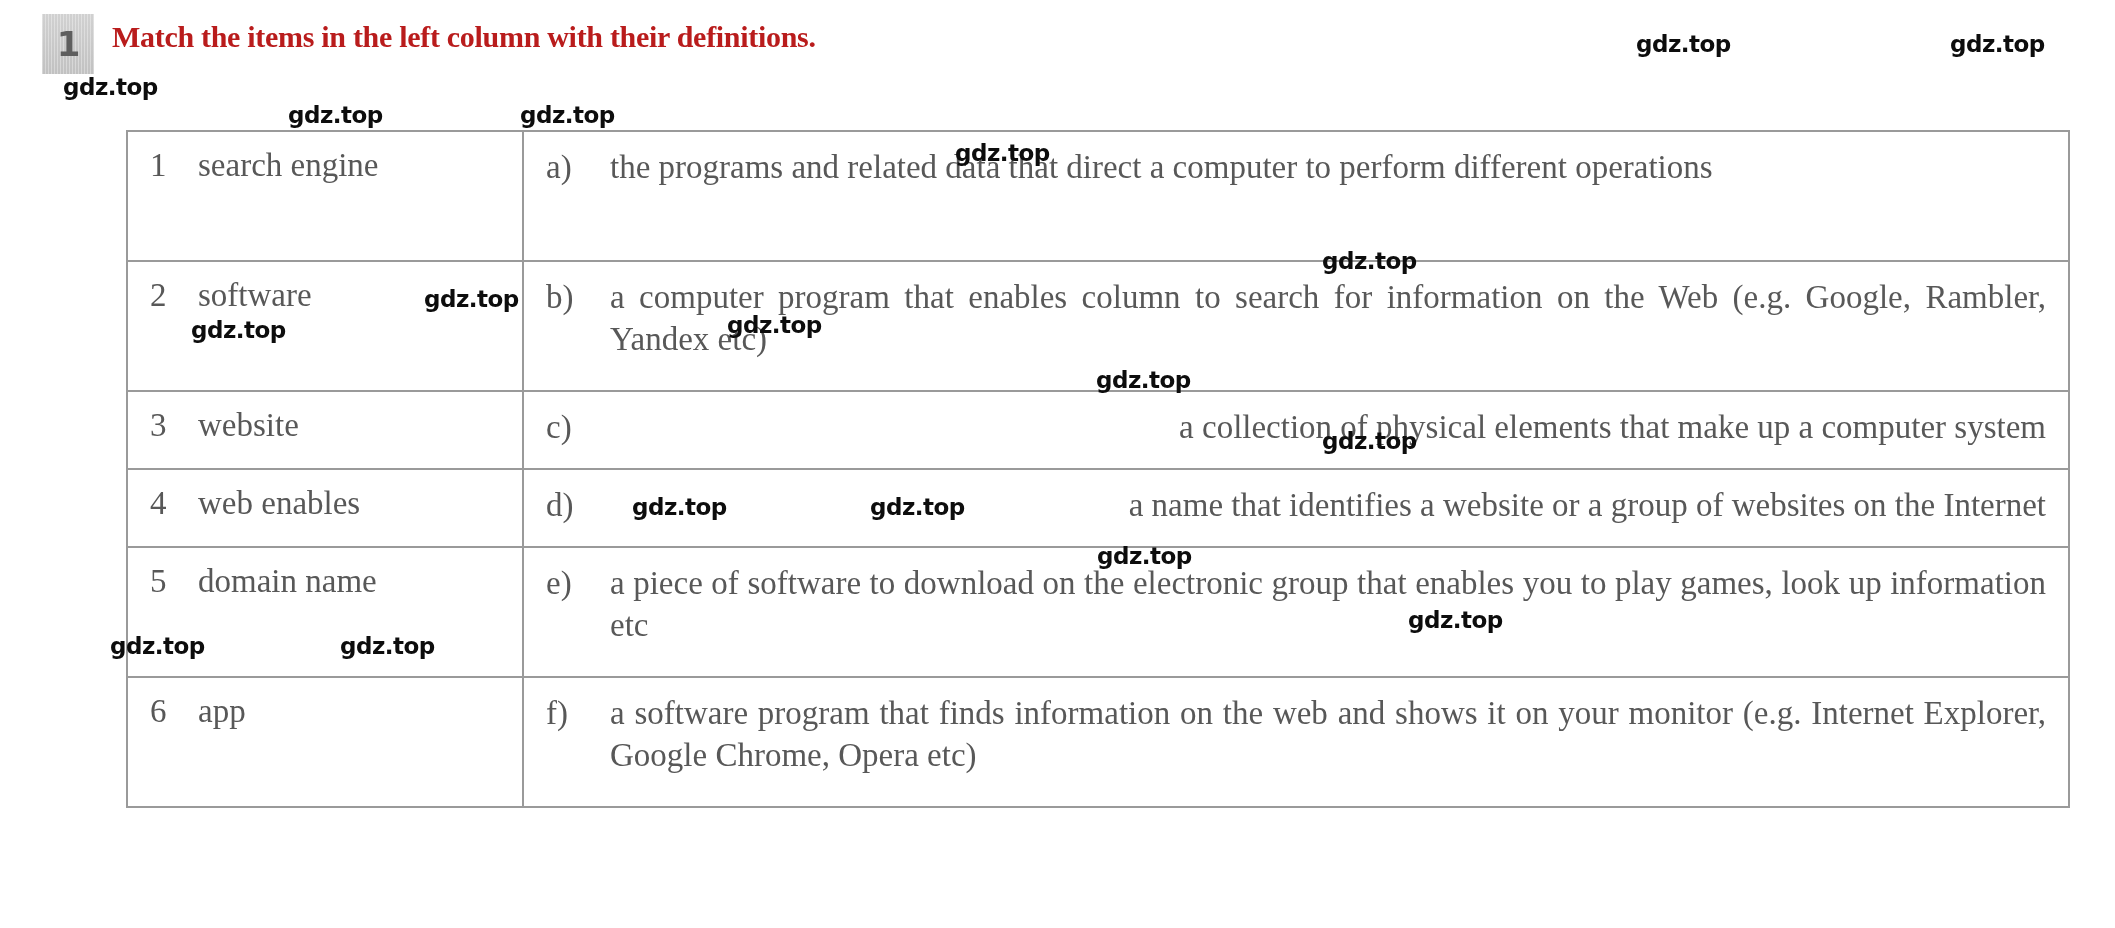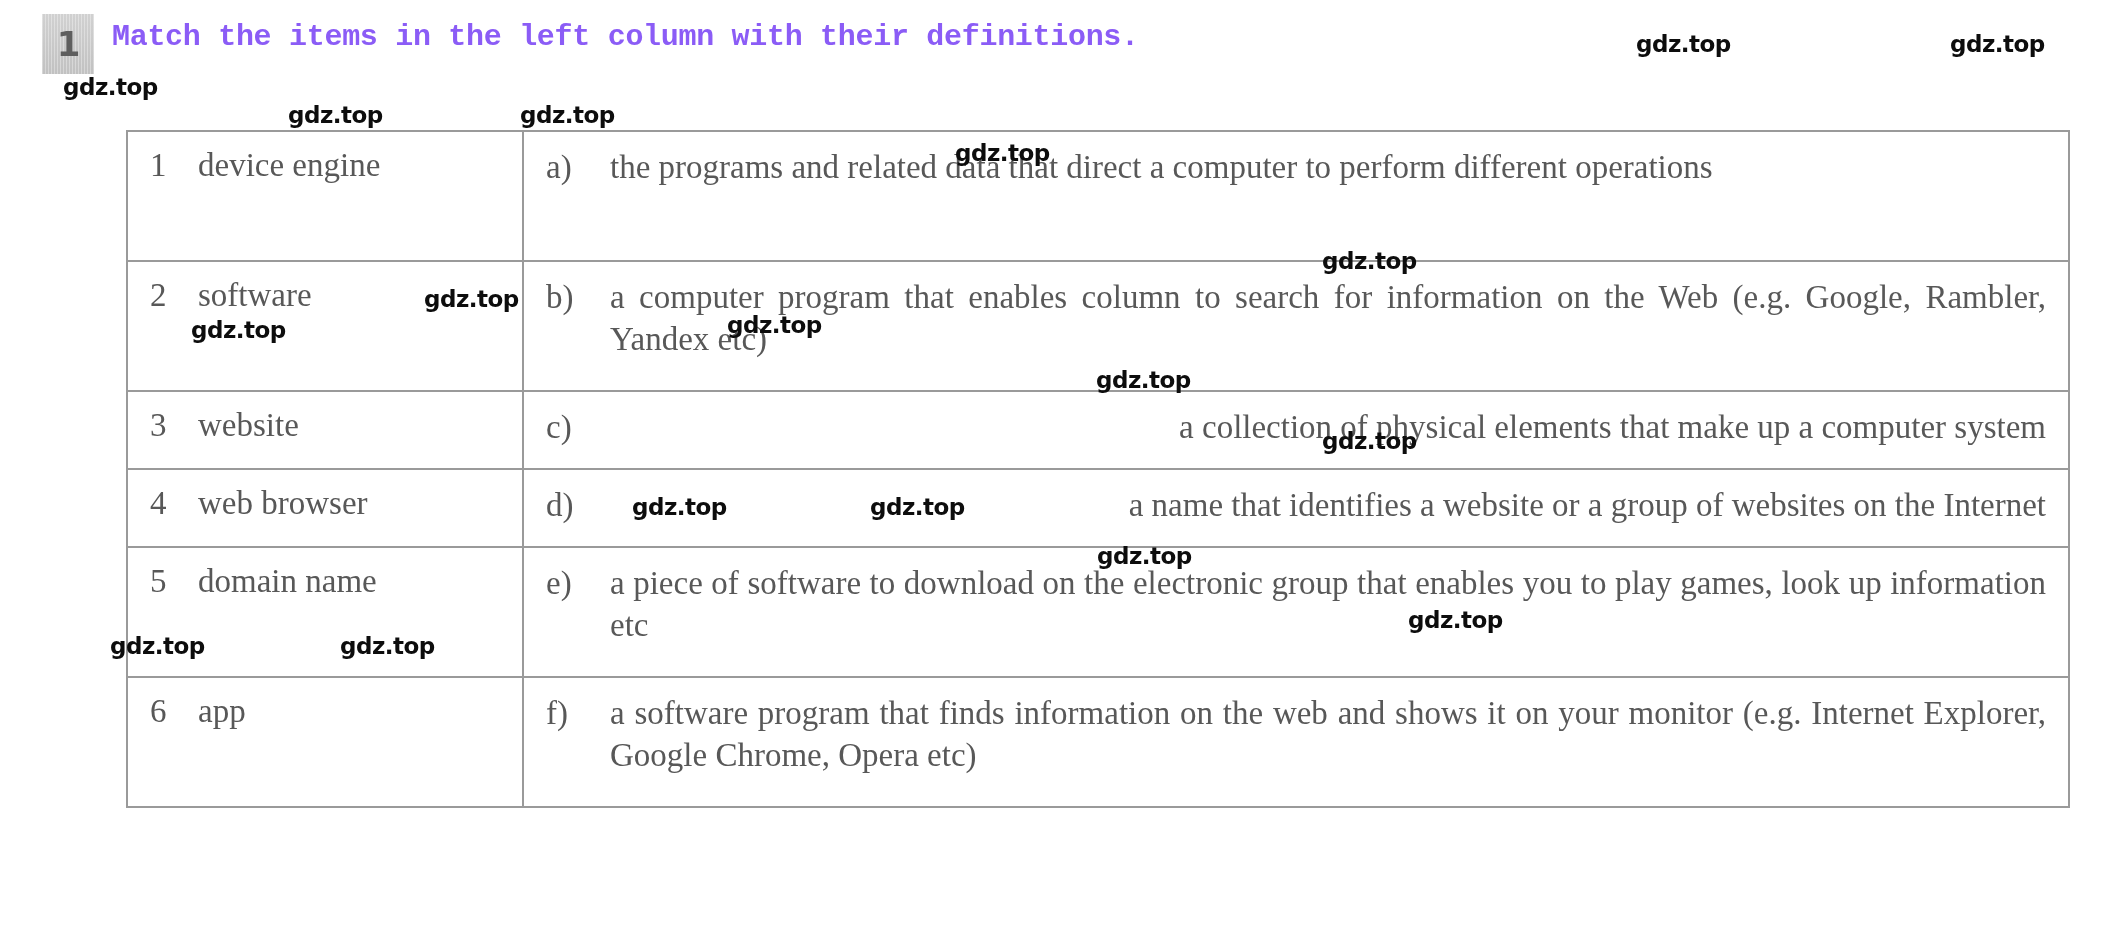--- a/index.html
+++ b/index.html
@@ -47,24 +47,24 @@
     font-size: 34px;
     font-weight: 700;
     color: #5e5e5e;
     line-height: 1;
     letter-spacing: -1px;
   }
   .ex-title {
     position: absolute;
     left: 112px;
     top: 20px;
-    font-family: Liberation Mono, monospace;
+    font-family: Liberation Serif, serif;
     font-size: 30px;
     font-weight: 700;
-    color: #8b5cf6;
+    color: #b91c1c;
     letter-spacing: -0.3px;
     white-space: nowrap;
   }
 
   
   .match-table {
     position: absolute;
     left: 126px;
     top: 130px;
     width: 1938px;
@@ -138,21 +138,21 @@
   <div class="ex-title">Match the items in the left column with their definitions.</div>
 </div>
 
 <table class="match-table">
   <tbody>
 
     <tr class="row-tall">
       <td class="col-term">
         <div class="term-cell">
           <span class="term-num">1</span>
-          <span class="term-label">device engine</span>
+          <span class="term-label">search engine</span>
         </div>
       </td>
       <td class="col-def">
         <div class="def-cell">
           <span class="def-letter">a)</span>
           <span class="def-text">the programs and related data that direct a computer to perform different operations</span>
         </div>
       </td>
     </tr>
 
@@ -183,21 +183,21 @@
           <span class="def-letter">c)</span>
           <span class="def-text nojust">a collection of physical elements that make up a computer system</span>
         </div>
       </td>
     </tr>
 
     <tr class="row-short">
       <td class="col-term">
         <div class="term-cell">
           <span class="term-num">4</span>
-          <span class="term-label">web browser</span>
+          <span class="term-label">web enables</span>
         </div>
       </td>
       <td class="col-def">
         <div class="def-cell">
           <span class="def-letter">d)</span>
           <span class="def-text nojust">a name that identifies a website or a group of websites on the Internet</span>
         </div>
       </td>
     </tr>
 

